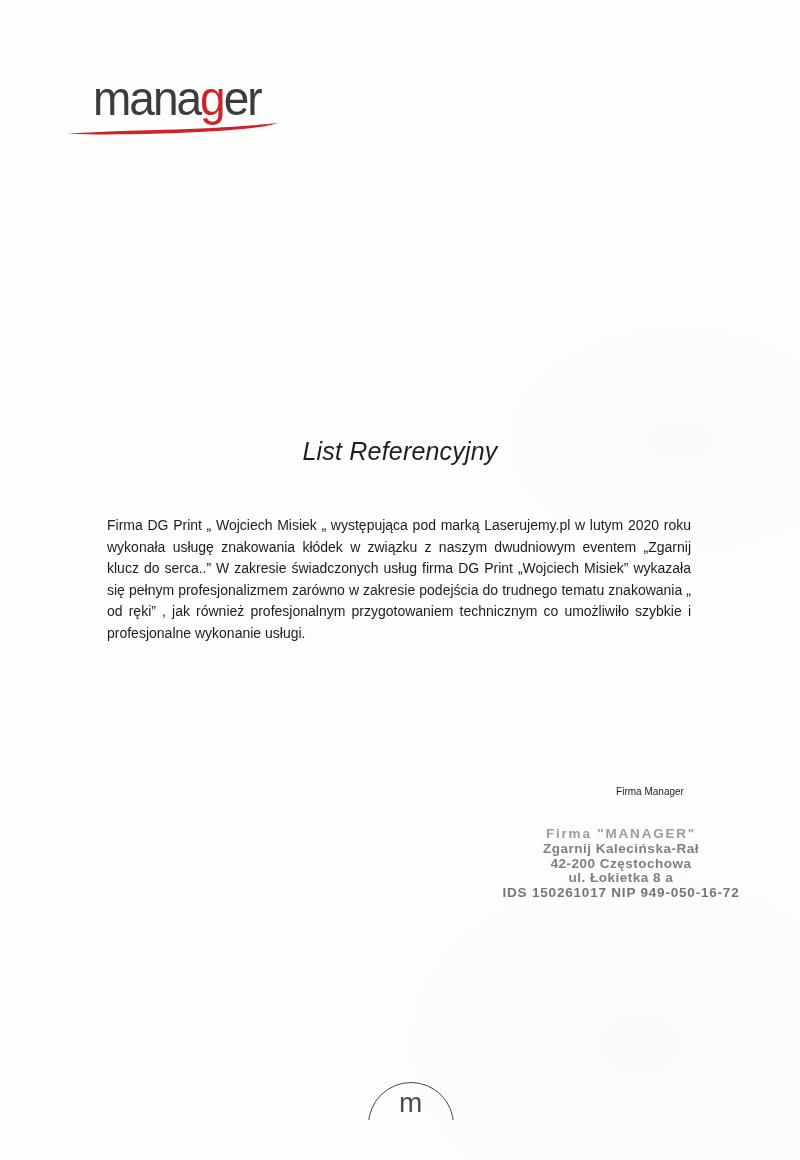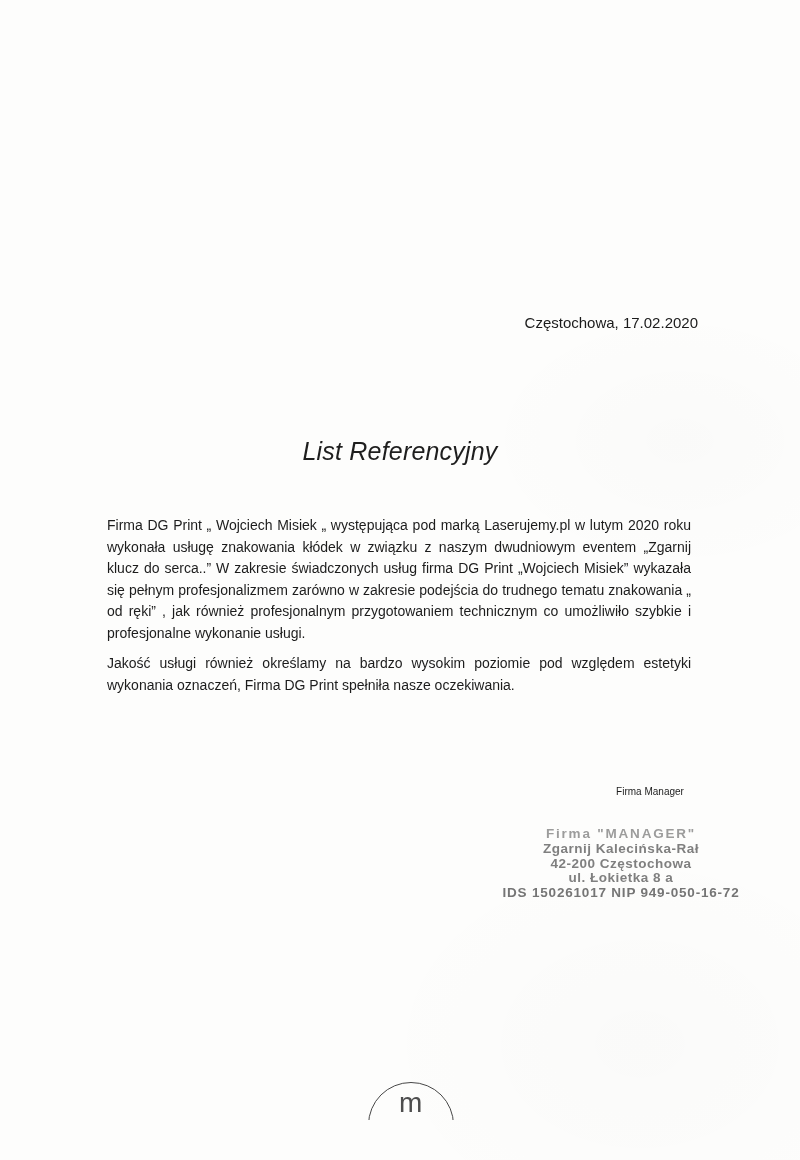--- a/index.html
+++ b/index.html
@@ -57,28 +57,33 @@
   .footer-circle{width:86px;height:86px;border:1.6px solid #474747;border-radius:50%;
                  box-sizing:border-box;position:relative;background:transparent;}
   .footer-m{position:absolute;top:6px;left:50%;transform:translateX(-50%);
             font-size:28px;line-height:28px;color:#4e4e4e;letter-spacing:0.5px;}
 </style>
 </head>
 <body>
 
 <div class="page">
 
+  <div class="logo">
+    <div class="logo-text"><span>mana</span><span class="logo-accent">g</span><span>er</span></div>
+    <svg class="logo-swoosh" viewBox="0 0 212 16" preserveAspectRatio="none">
+      <path fill="#cf2329" d="M1 12.5 C28 10.8 55 9.8 82 9.2 C120 8.4 150 6.8 176 5 C190 4 202 3 211 1.8
+           C204 4.6 193 6.4 176 8 C148 10.6 118 12 86 12.8 C55 13.6 24 13.8 1 12.5 Z"></path>
+    </svg>
+  </div>
 
-  <div class="date-line">Częstochowa, 17.02.2020</div>
 
   <h1 class="title">List Referencyjny</h1>
 
   <div class="body-text">
     <p>Firma DG Print „ Wojciech Misiek „ występująca pod marką Laserujemy.pl w lutym 2020 roku wykonała usługę znakowania kłódek w związku z naszym dwudniowym eventem „Zgarnij klucz do serca..” W zakresie świadczonych usług firma DG Print „Wojciech Misiek” wykazała się pełnym profesjonalizmem zarówno w zakresie podejścia do trudnego tematu znakowania „ od ręki” , jak również profesjonalnym przygotowaniem technicznym co umożliwiło szybkie i profesjonalne wykonanie usługi.</p>
-    <p>Jakość usługi również określamy na bardzo wysokim poziomie pod względem estetyki wykonania oznaczeń, Firma DG Print spełniła nasze oczekiwania.</p>
   </div>
 
   <div class="signature">Firma Manager</div>
 
   <div class="stamp">
     <div class="l1">Firma "MANAGER"</div>
     <div class="l2">Zgarnij Kalecińska-Rał</div>
     <div class="l3">42-200 Częstochowa</div>
     <div class="l4">ul. Łokietka 8 a</div>
     <div class="l5">IDS 150261017  NIP 949-050-16-72</div>

